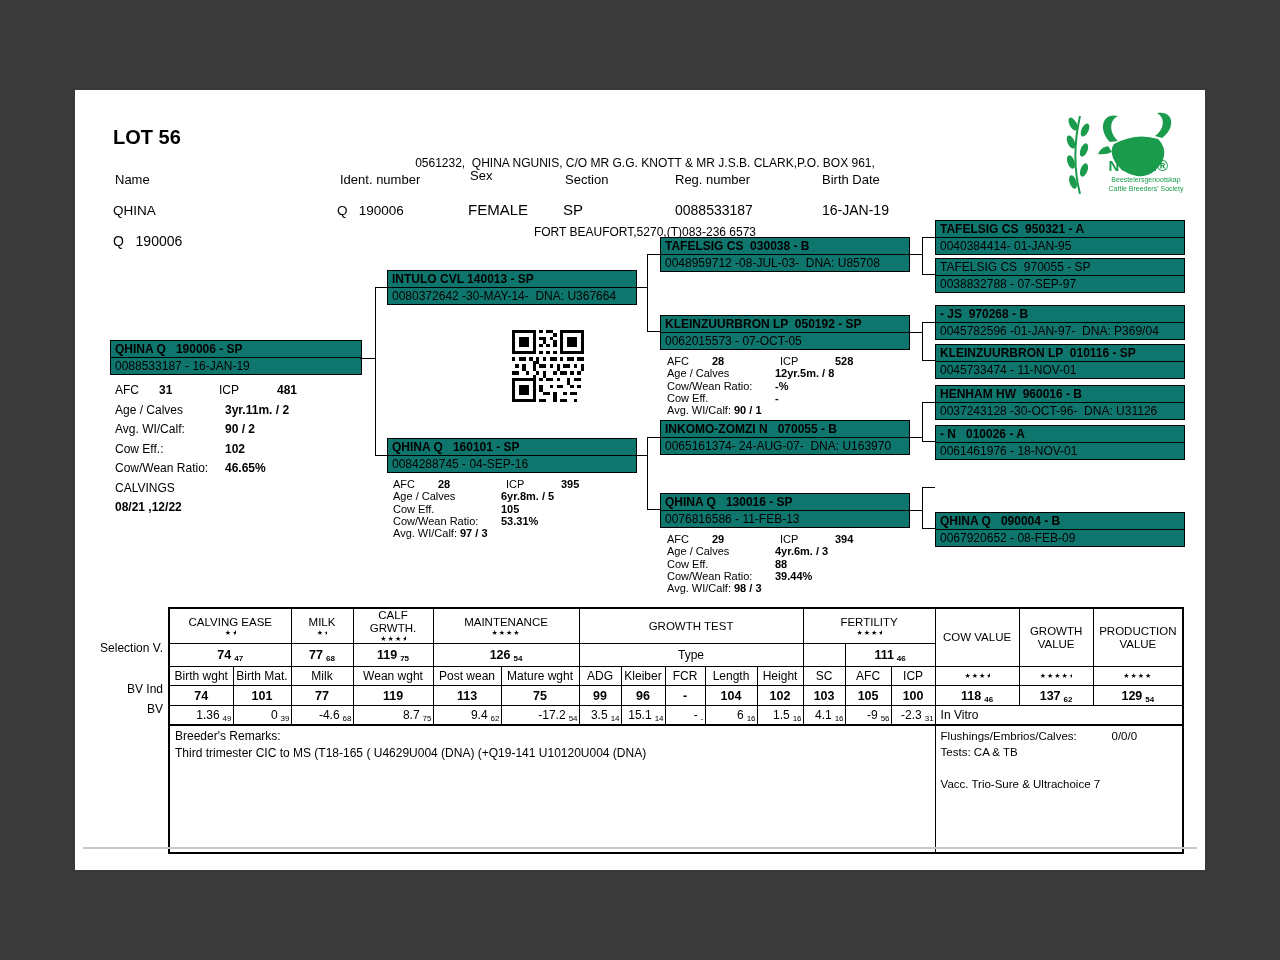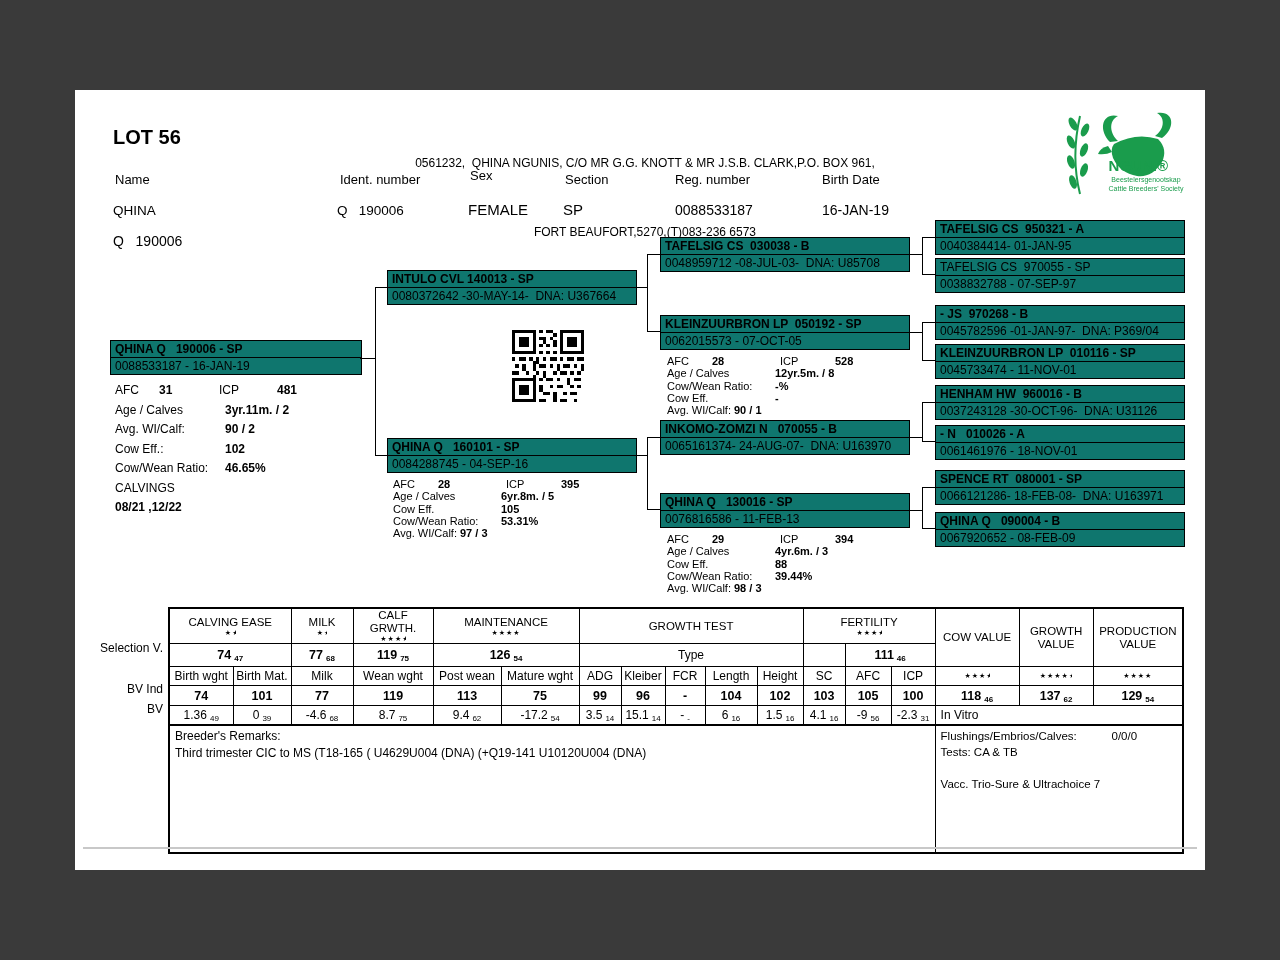--- a/index.html
+++ b/index.html
@@ -38,21 +38,21 @@
   .tblwrap{left:93px;top:517px;width:1016px;}
   table{border-collapse:collapse;table-layout:fixed;width:1014px;border:2px solid #000;}
   td{border:1px solid #000;padding:0 1px;text-align:center;overflow:hidden;font-size:12px;vertical-align:middle;}
   td.gh{font-size:11.5px;line-height:13px;}
   td.sub{font-size:12px;}
   td.num{font-weight:bold;font-size:12.5px;}
   td.bvr{font-weight:normal;font-size:12px;}
   .acc{font-size:8px;position:relative;top:2px;margin-left:3px;}
   .stars{font-size:7px;letter-spacing:1px;line-height:8px;}
   .halfstar{display:inline-block;width:0.5em;overflow:hidden;white-space:nowrap;vertical-align:bottom;}
-  td.thick{border-bottom:2px solid #000;}
+  td.thick{border-bottom:2px solid #000;text-align:right;}
   td.remarks{text-align:left;vertical-align:top;font-size:12px;padding:2px 5px;line-height:17px;}
   td.sidebox{text-align:left;vertical-align:top;font-size:11.5px;padding:2px 5px;line-height:16px;}
   .fl-line{display:flex;justify-content:space-between;padding-right:40px;}
   .rowlabel{font-size:12px;width:86px;text-align:right;}
   .grayline{left:8px;top:757px;width:1114px;height:2px;background:#c8c8c8;}
 </style>
 </head>
 <body>
 
 <div class="page">
@@ -192,24 +192,20 @@
     <div class="t">KLEINZUURBRON LP  010116 - SP</div>
       <div class="s">0045733474 - 11-NOV-01</div>
   </div>
   <div class="pbox" style="left:860px;top:295px;">
     <div class="t">HENHAM HW  960016 - B</div>
       <div class="s">0037243128 -30-OCT-96-  DNA: U31126</div>
   </div>
   <div class="pbox" style="left:860px;top:335px;">
     <div class="t">- N   010026 - A</div>
       <div class="s">0061461976 - 18-NOV-01</div>
-  </div>
-  <div class="pbox" style="left:860px;top:380px;">
-    <div class="t">SPENCE RT  080001 - SP</div>
-      <div class="s">0066121286- 18-FEB-08-  DNA: U163971</div>
   </div>
   <div class="pbox" style="left:860px;top:422px;">
     <div class="t">QHINA Q   090004 - B</div>
       <div class="s">0067920652 - 08-FEB-09</div>
   </div>
 
   <div class="hl" style="left:285px;top:268px;width:15px;"></div>
   <div class="vl" style="left:300px;top:197px;height:168px;"></div>
   <div class="hl" style="left:300px;top:197px;width:12px;"></div>
   <div class="hl" style="left:300px;top:365px;width:12px;"></div>

